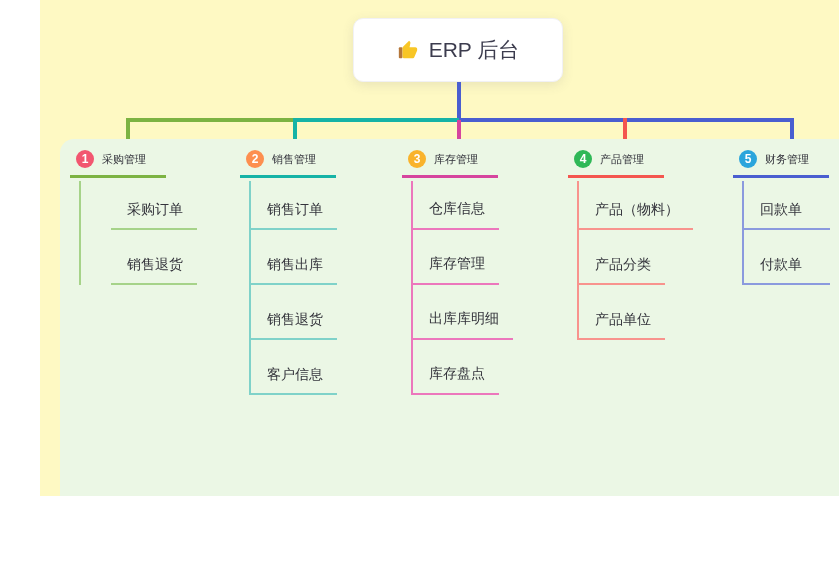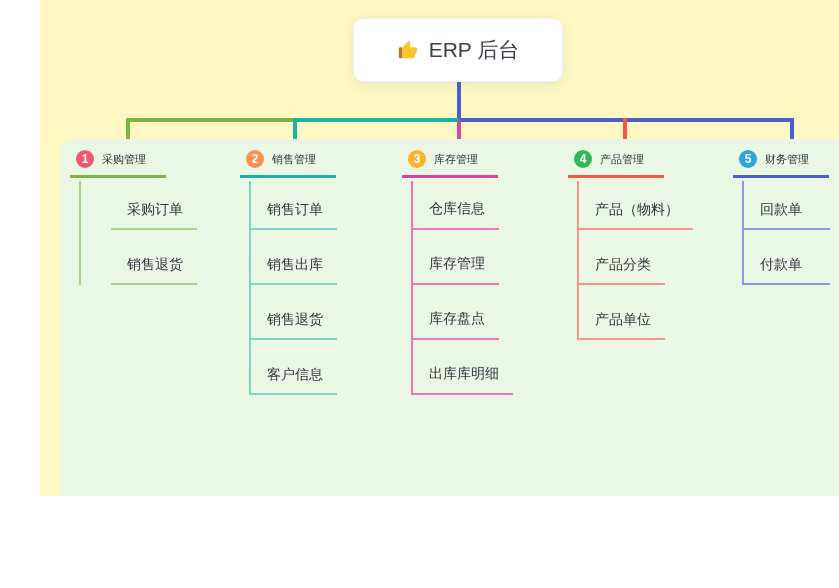--- a/index.html
+++ b/index.html
@@ -109,22 +109,22 @@
     <div class="leaf">客户信息</div>
   </div>
 
   <div class="branch-header b3" style="left:362px;">
     <span class="badge">3</span>
     <span class="label">库存管理</span>
   </div>
   <div class="children b3c" style="left:371px;">
     <div class="leaf">仓库信息</div>
     <div class="leaf">库存管理</div>
+    <div class="leaf">出库库明细</div>
     <div class="leaf">库存盘点</div>
-    <div class="leaf">出库库明细</div>
   </div>
 
   <div class="branch-header b4" style="left:528px;">
     <span class="badge">4</span>
     <span class="label">产品管理</span>
   </div>
   <div class="children b4c" style="left:537px;">
     <div class="leaf">产品（物料）</div>
     <div class="leaf">产品分类</div>
     <div class="leaf">产品单位</div>

